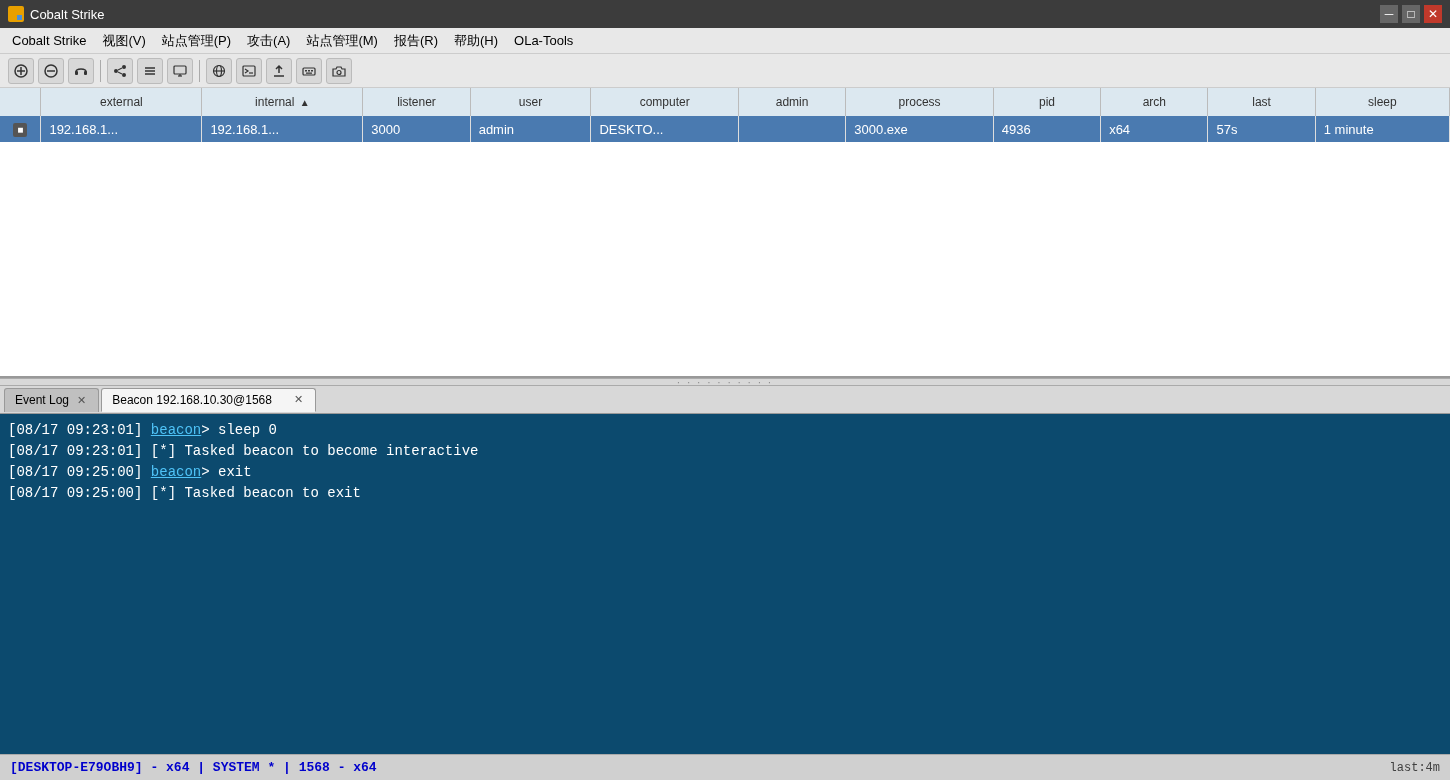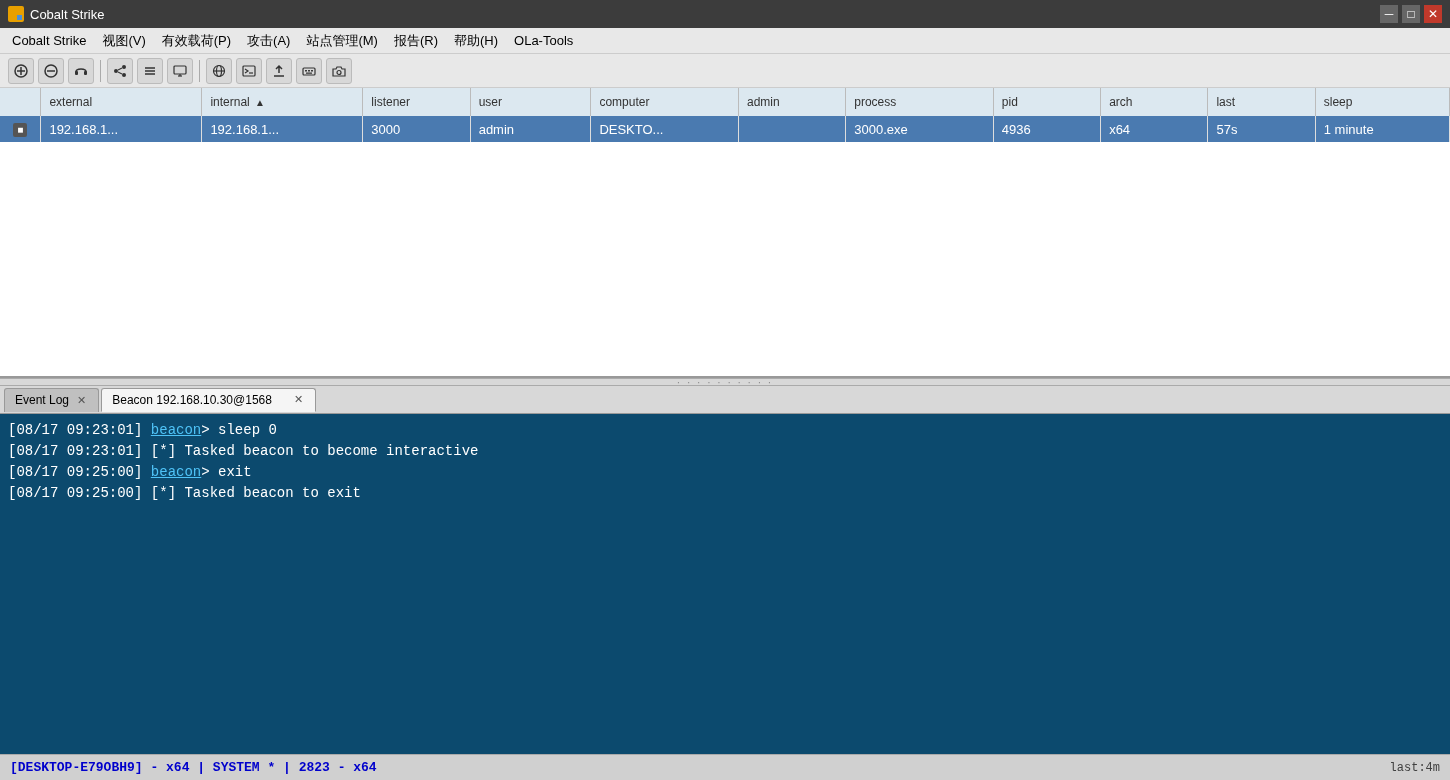--- a/index.html
+++ b/index.html
@@ -127,21 +127,21 @@
     #beacon-table {
       width: 100%;
       border-collapse: collapse;
       font-size: 13px;
     }
     #beacon-table thead tr {
       background: #dce8f0;
       height: 28px;
     }
     #beacon-table thead th {
-      text-align: left;
+      text-align: center;
       padding: 4px 8px;
       border-right: 1px solid #bbb;
       font-weight: normal;
       font-size: 12px;
       color: #333;
       cursor: pointer;
       white-space: nowrap;
     }
     #beacon-table tbody tr {
       height: 26px;
@@ -299,21 +299,21 @@
   <div id="title-bar-controls">
     <button class="title-btn">─</button>
     <button class="title-btn">□</button>
     <button class="title-btn" style="background:#c0392b;">✕</button>
   </div>
 </div>
 
 <div id="menu-bar">
   <span class="menu-item">Cobalt Strike</span>
   <span class="menu-item">视图(V)</span>
-  <span class="menu-item">有效载荷(P)</span>
+  <span class="menu-item">站点管理(P)</span>
   <span class="menu-item">攻击(A)</span>
   <span class="menu-item">站点管理(M)</span>
   <span class="menu-item">报告(R)</span>
   <span class="menu-item">帮助(H)</span>
   <span class="menu-item">OLa-Tools</span>
 </div>
 
 <div id="toolbar">
   <button class="tool-btn" title="Add">
     <svg width="14" height="14" viewBox="0 0 14 14">
@@ -456,19 +456,19 @@
     </div>
 
     <div id="console-area">
       <div class="console-line"><span>[08/17 09:23:01] </span><span class="console-link">beacon</span><span>&gt; sleep 0</span></div>
       <div class="console-line">[08/17 09:23:01] [*] Tasked beacon to become interactive</div>
       <div class="console-line"><span>[08/17 09:25:00] </span><span class="console-link">beacon</span><span>&gt; exit</span></div>
       <div class="console-line">[08/17 09:25:00] [*] Tasked beacon to exit</div>
     </div>
 
     <div id="status-bar">
-      <span id="status-left">[DESKTOP-E79OBH9] - x64  |  SYSTEM *  |  2823 - x64</span>
+      <span id="status-left">[DESKTOP-E79OBH9] - x64  |  SYSTEM *  |  1568 - x64</span>
       <span id="status-right">last:4m</span>
     </div>
 
 
   </div>
 </div>
 
 </body></html>

